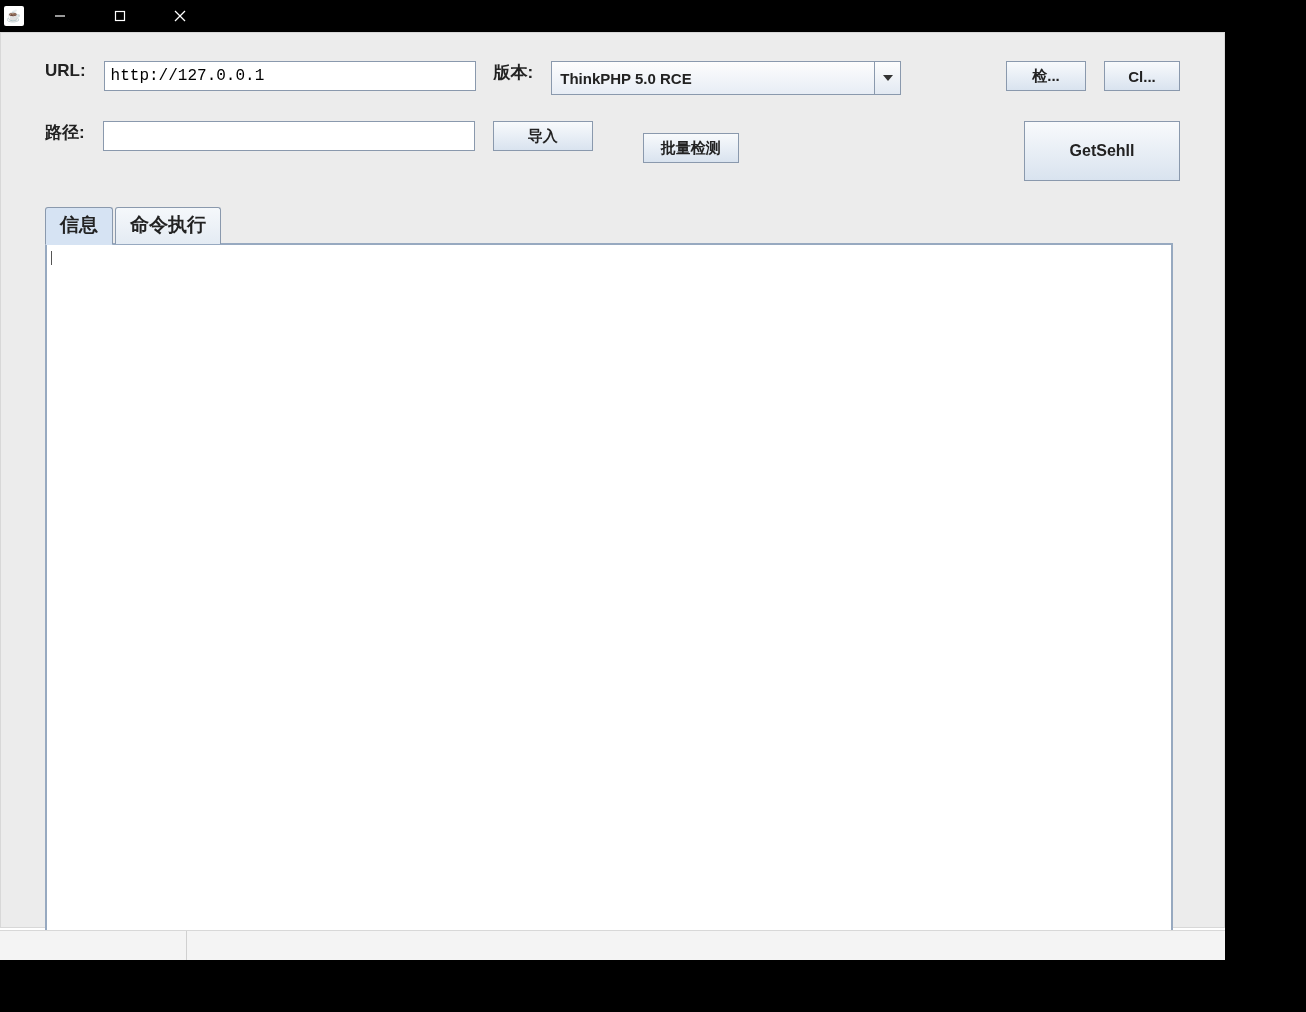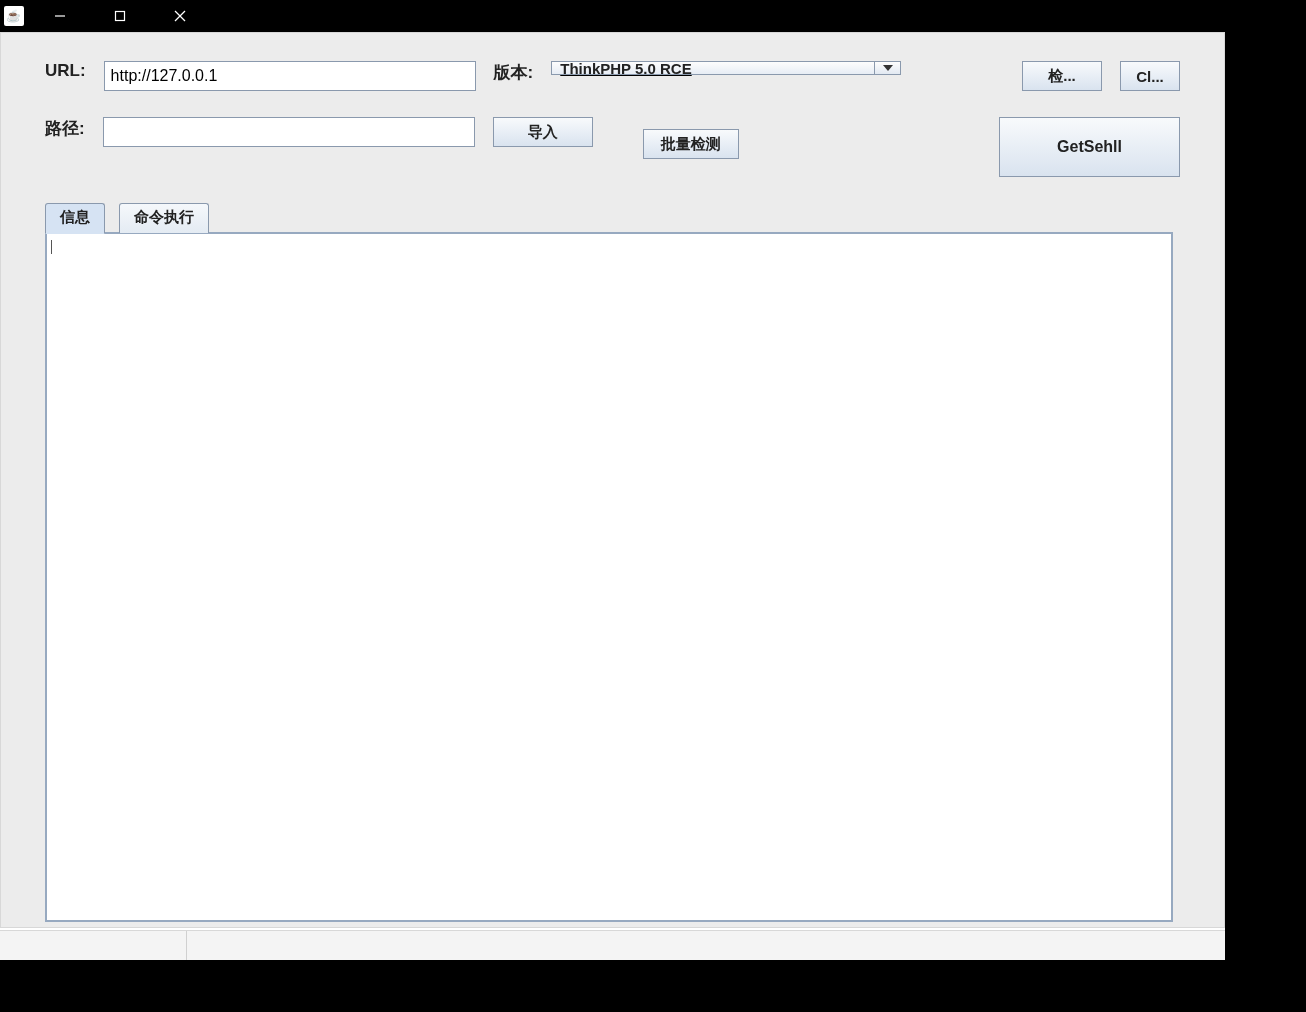--- a/index.html
+++ b/index.html
@@ -71,30 +71,29 @@
   white-space: nowrap;
 }
 .text-input {
   height: 30px;
   border: 1px solid #8a99ad;
   background: #fff;
   font-size: 16px;
   padding: 0 6px;
   font-family: inherit;
 }
-.url-input { width: 372px; }
+.url-input { width: 372px; font-family: Liberation Mono, monospace; }
 .path-input { width: 372px; }
 .version-label { }
 .combo {
   display: flex;
-  height: 14px;
+  height: 34px;
   border: 1px solid #8a99ad;
   width: 350px;
   background: linear-gradient(#fdfdfd, #e7edf5);
-  text-decoration: underline;
 }
 .combo-text {
   flex: 1;
   padding: 0 8px;
   display: flex;
   align-items: center;
   font-size: 15px;
   font-weight: bold;
   color: #222;
 }
@@ -112,25 +111,25 @@
   border: 1px solid #8a99ad;
   background: linear-gradient(#f8fafc, #d9e3ef);
   font-size: 15px;
   font-weight: bold;
   color: #222;
   cursor: pointer;
   font-family: inherit;
   padding: 0 10px;
 }
 .btn-check { width: 80px; }
-.btn-clear { width: 60px; }
+.btn-clear { width: 76px; }
 .btn-import { width: 100px; }
 .btn-batch { width: 96px; margin-left: 32px; margin-top: 12px; }
 .btn-getshell {
-  width: 181px;
+  width: 156px;
   height: 60px;
   font-size: 16px;
 }
 .right-buttons {
   display: flex;
   gap: 18px;
   margin-left: auto;
 }
 .row2-right {
   margin-left: auto;
@@ -138,29 +137,29 @@
 .tabs-container {
   margin-top: 10px;
 }
 .tab-header {
   display: flex;
   position: relative;
   z-index: 2;
 }
 .tab {
   padding: 4px 14px 6px 14px;
-  font-size: 15px;
+  font-size: 19px;
   font-weight: bold;
   color: #222;
   border: 1px solid #8a99ad;
   background: linear-gradient(#f5f8fb, #e4ebf3);
   border-bottom: none;
   cursor: pointer;
   border-radius: 3px 3px 0 0;
-  margin-right: 14px;
+  margin-right: 2px;
   position: relative;
 }
 .tab.active {
   background: #d6e3f3;
   border-bottom: 1px solid #d6e3f3;
   margin-bottom: -1px;
   z-index: 3;
 }
 .tab-panel {
   border: 2px solid #97a9c0;

